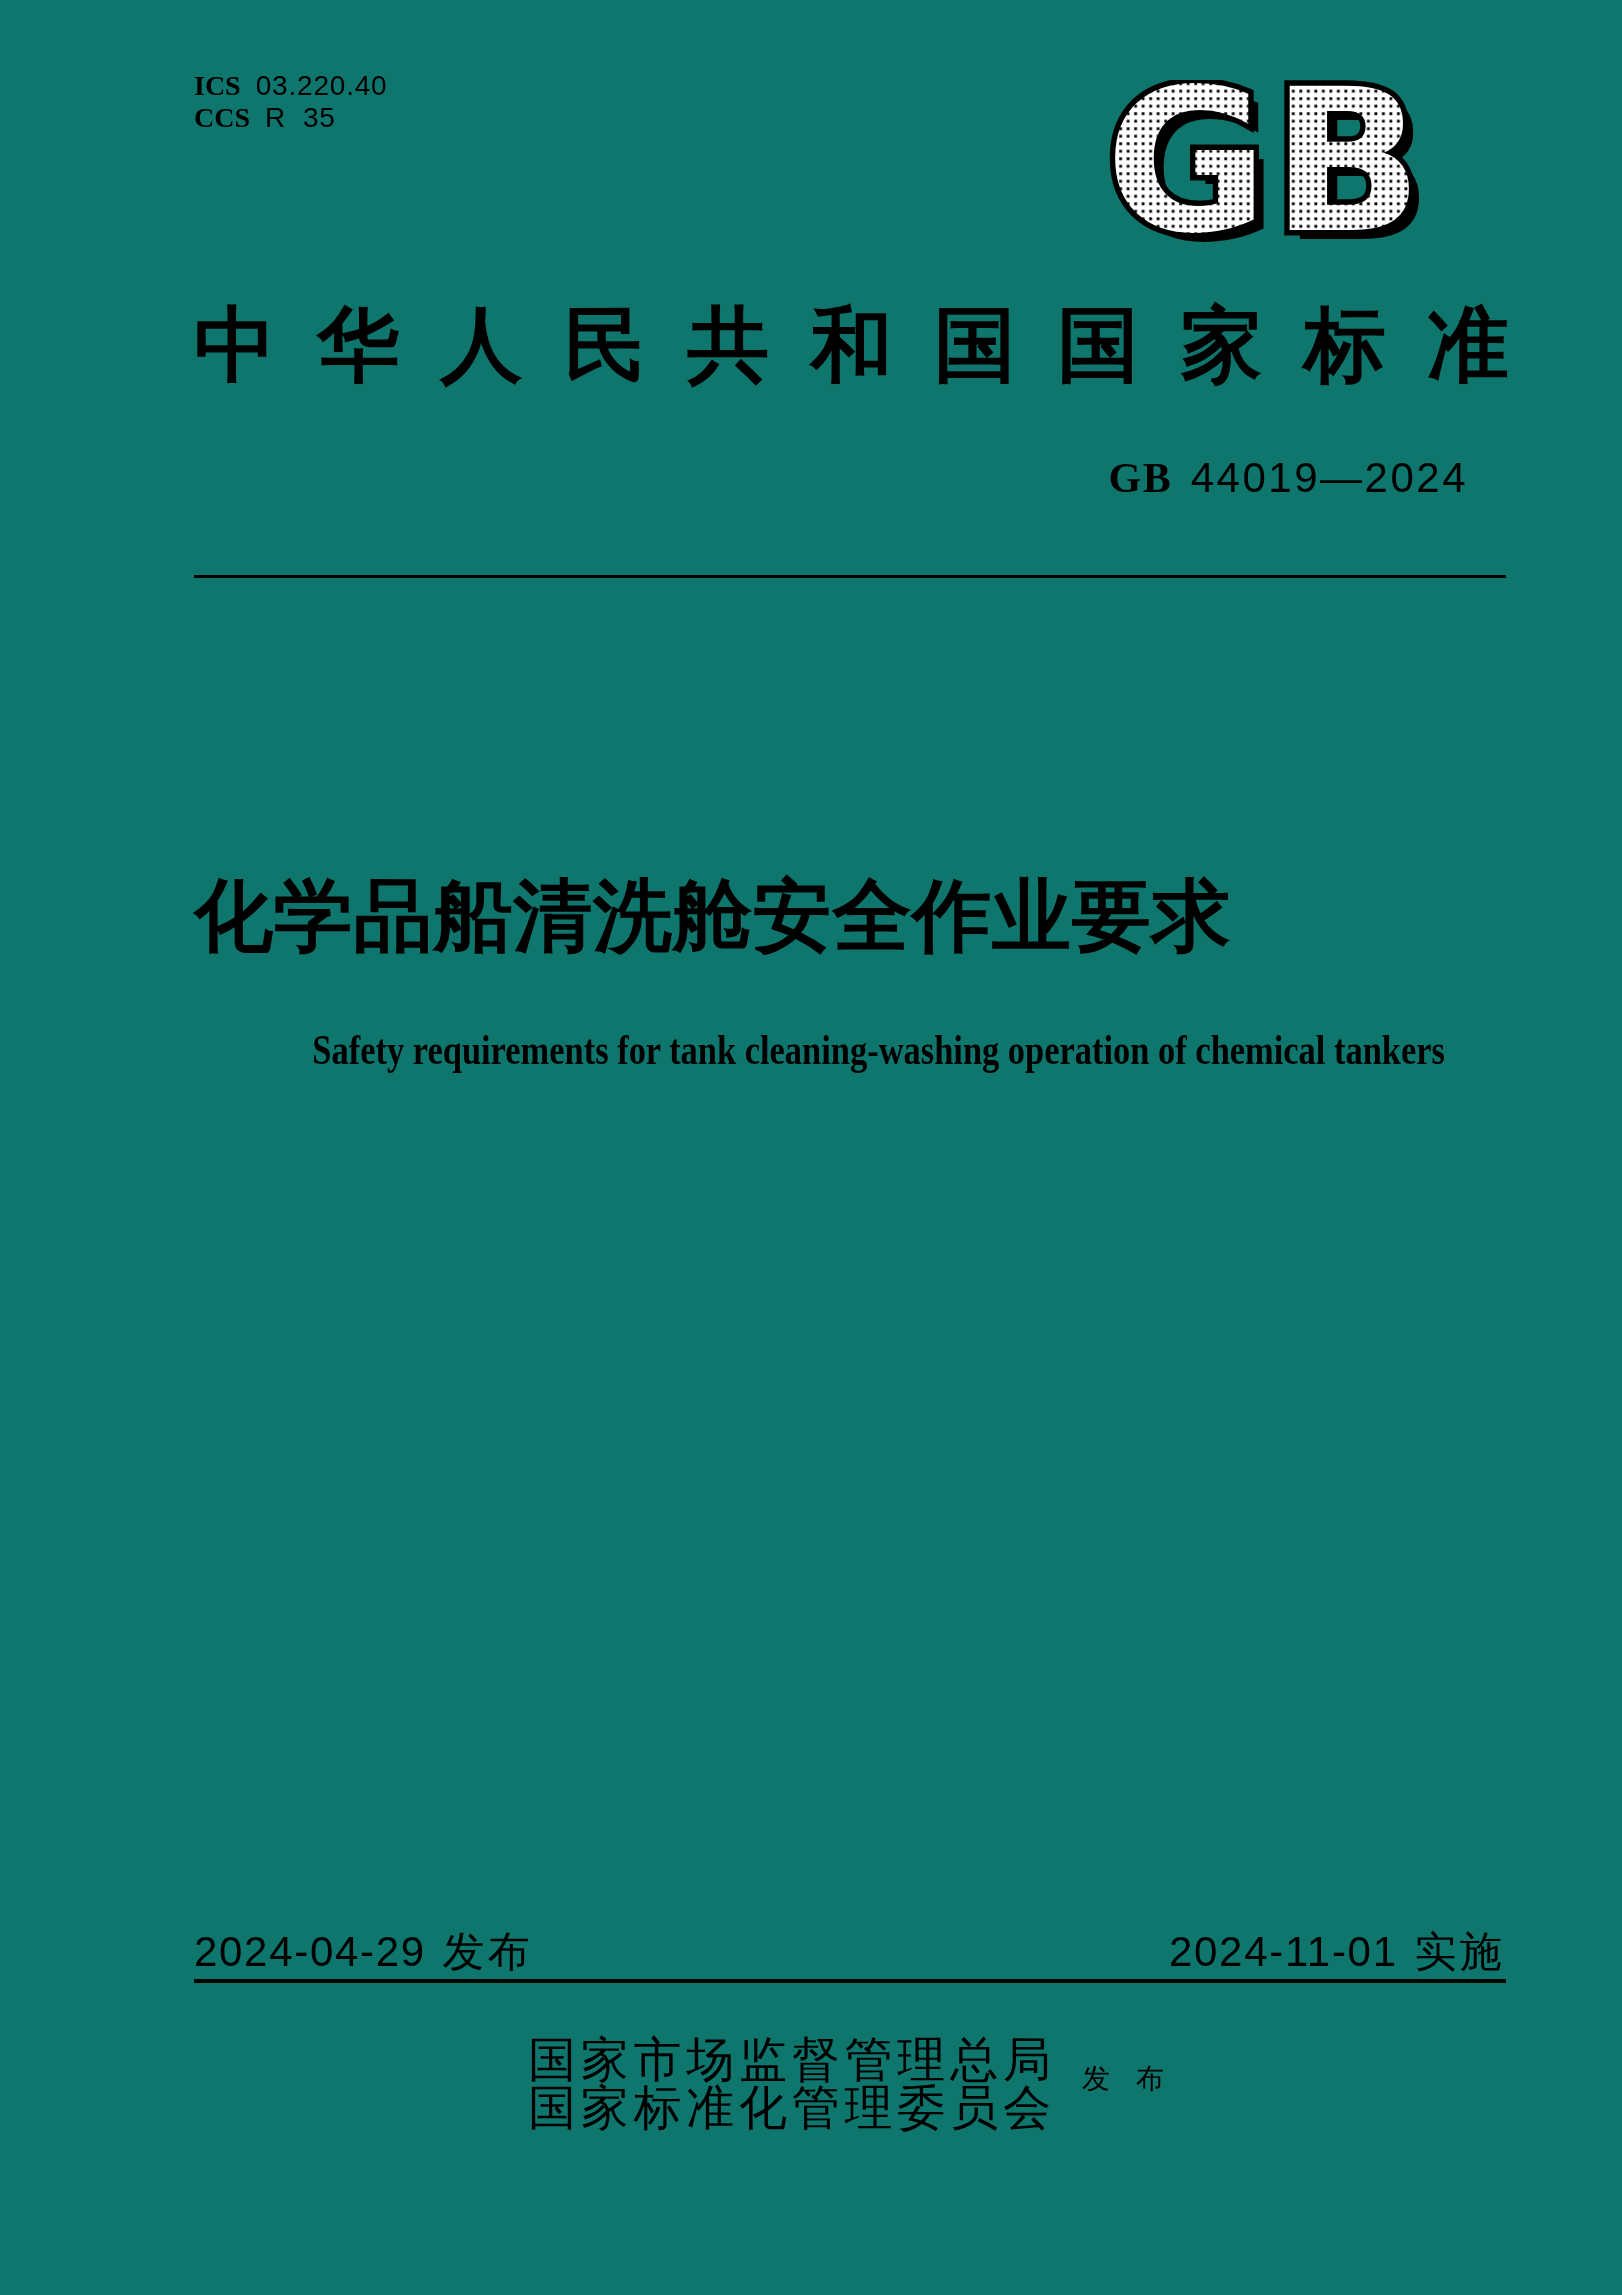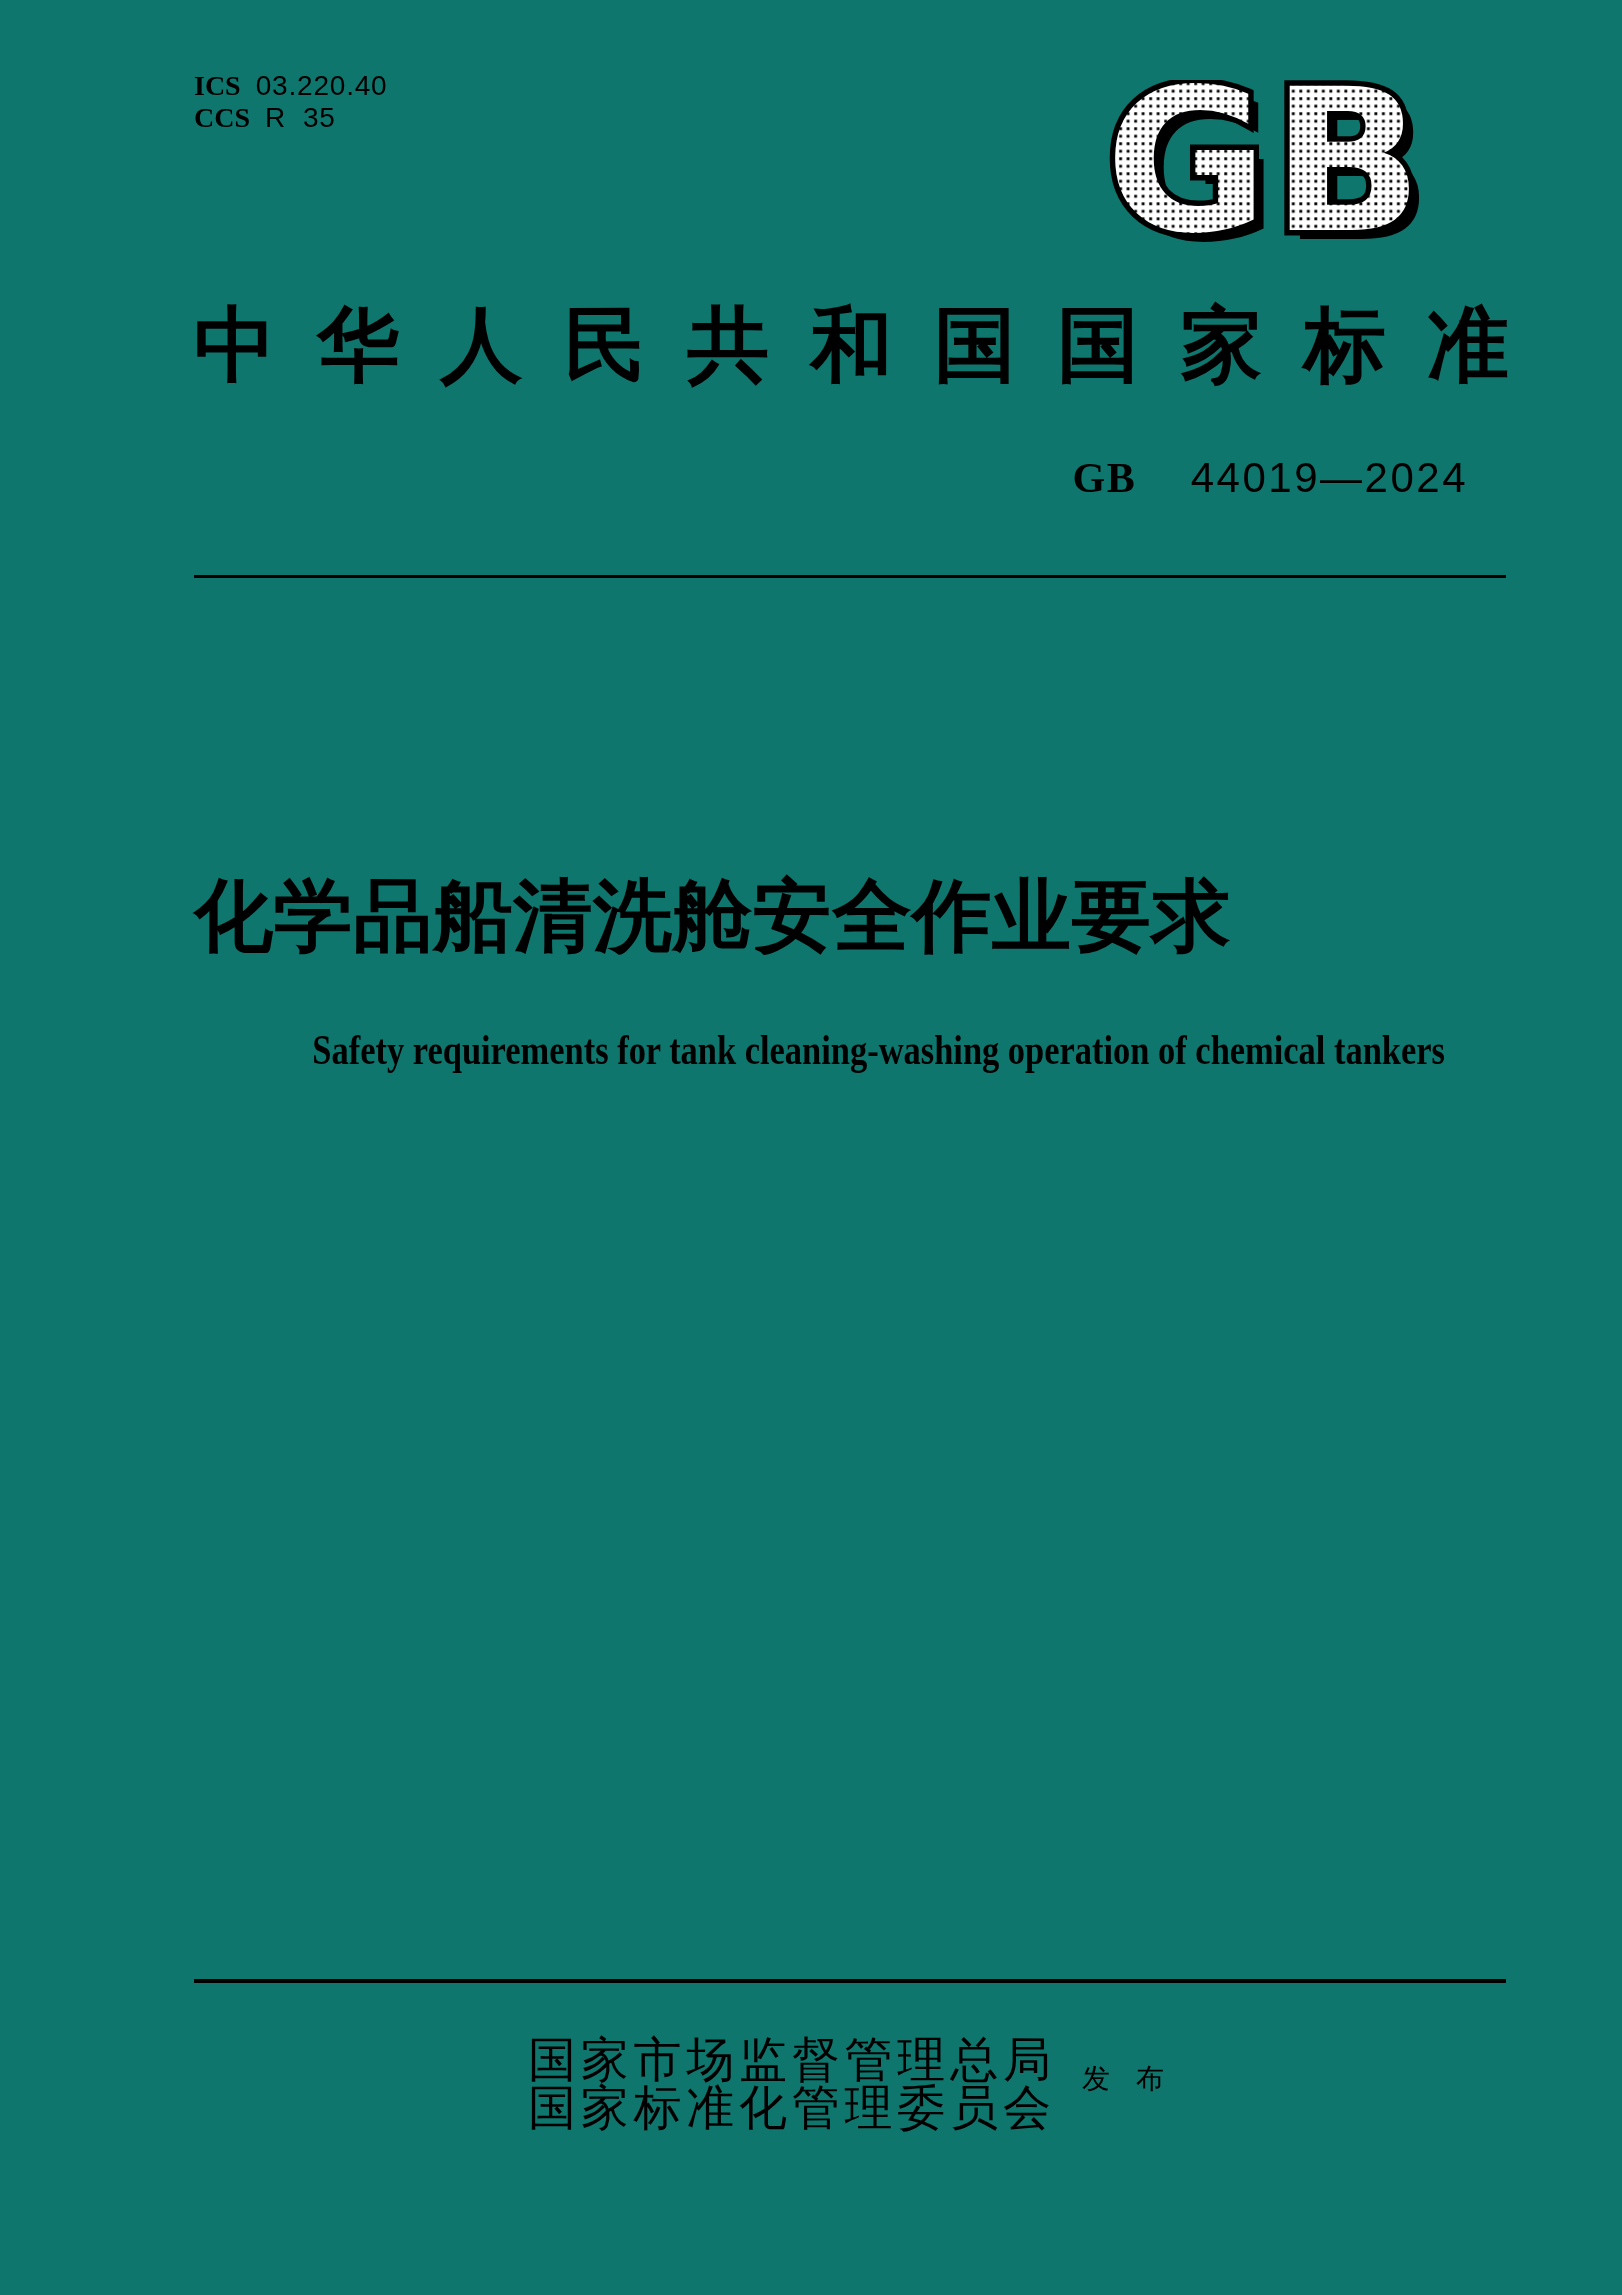--- a/index.html
+++ b/index.html
@@ -27,21 +27,21 @@
     font-size:82px;line-height:93px;font-weight:bold;
     font-family:"Liberation Serif",serif;
     display:flex;justify-content:space-between;
   }
   
   .std-number{
     position:absolute;right:155px;top:455px;
     font-size:42px;line-height:45px;white-space:nowrap;
   }
   .std-number .prefix{font-weight:bold;font-family:"Liberation Serif",serif;margin-right:18.3px;letter-spacing:1.7px;}
-  .std-number .num{font-family:"Liberation Sans",sans-serif;letter-spacing:2.5px;margin-left:36px;}
+  .std-number .num{font-family:"Liberation Sans",sans-serif;letter-spacing:2.5px;}
   
   .rule{position:absolute;background:#000;}
   .rule-top{left:194px;top:575px;width:1312px;height:3.3px;}
   .rule-bottom{left:194px;top:1979px;width:1312px;height:4.2px;}
   
   .title-zh{
     position:absolute;left:194px;top:872px;width:1315px;
     text-align:left;font-size:79px;line-height:87px;font-weight:bold;
     font-family:"Liberation Sans",sans-serif;letter-spacing:0.8px;white-space:nowrap;
   }
@@ -117,20 +117,28 @@
   <div class="std-number">
     <span class="prefix">GB</span><span class="num">44019—2024</span>
   </div>
 
   <div class="rule rule-top"></div>
 
   <div class="title-zh">化学品船清洗舱安全作业要求</div>
 
   <div class="title-en">Safety requirements for tank cleaning-washing operation of chemical tankers</div>
 
+  <div class="dates-row">
+    <div>
+      <span class="date">2024-04-29</span><span class="date-label">发布</span>
+    </div>
+    <div>
+      <span class="date">2024-11-01</span><span class="date-label">实施</span>
+    </div>
+  </div>
 
   <div class="rule rule-bottom"></div>
 
   <div class="publishers">
     <div class="publisher-line">
         <span>国</span>
         <span>家</span>
         <span>市</span>
         <span>场</span>
         <span>监</span>

